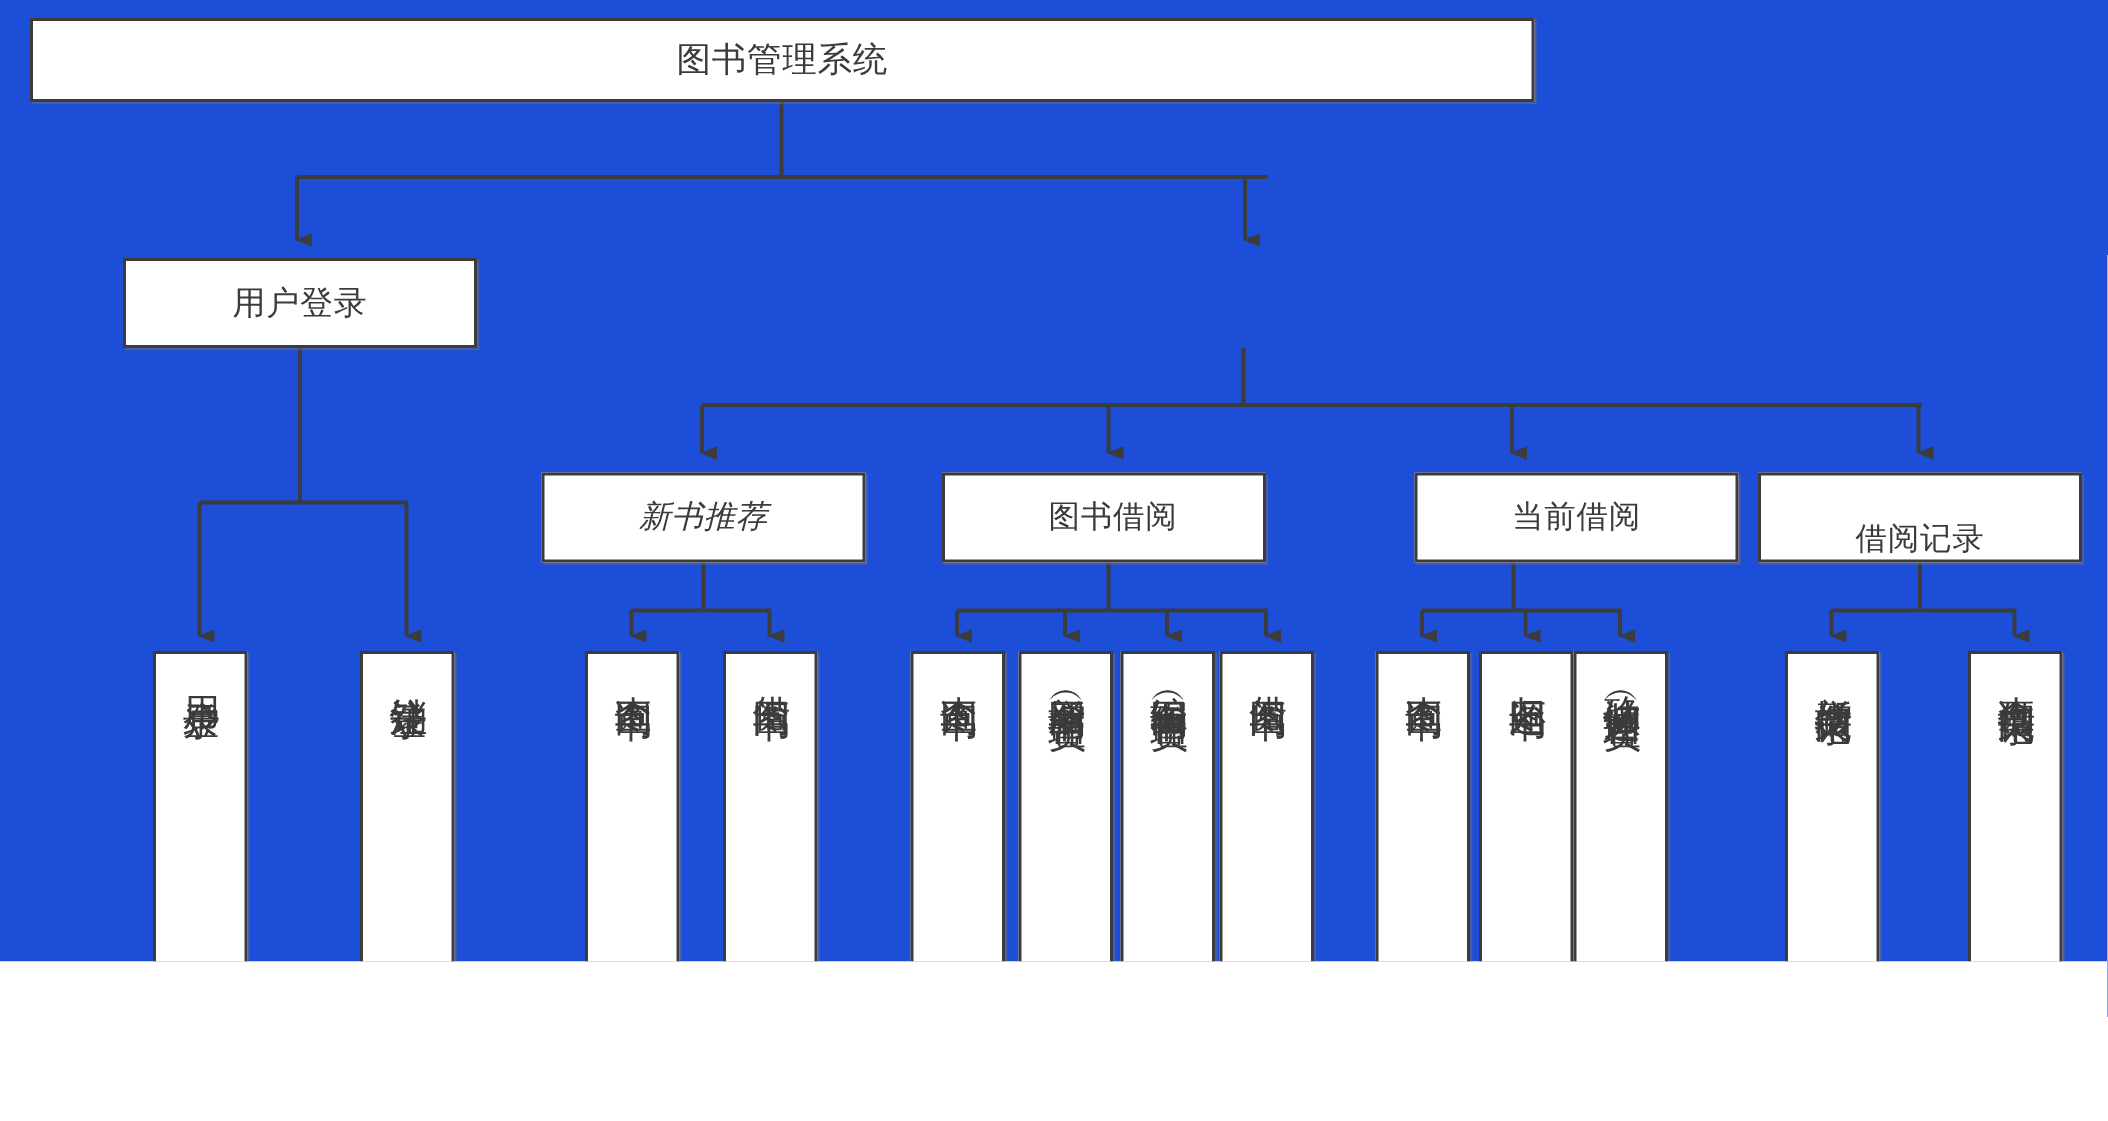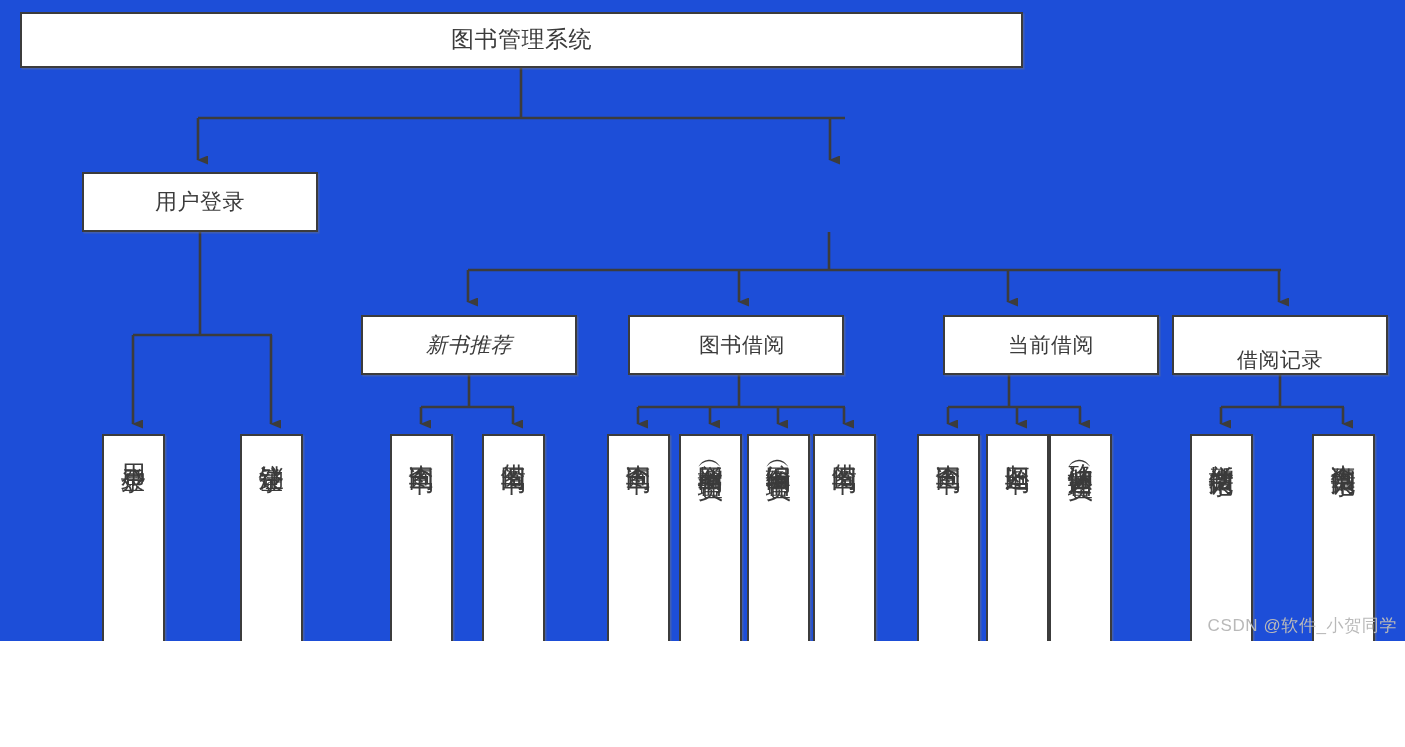--- a/index.html
+++ b/index.html
@@ -195,14 +195,13 @@
   </div>
 
   <div class="node node-leaf" style="left:1190px; top:434px; width:63px; height:299px;">
     <span class="label">新增借阅记录</span>
   </div>
 
   <div class="node node-leaf" style="left:1312px; top:434px; width:63px; height:299px;">
     <span class="label">查询借阅记录</span>
   </div>
 
-  <div id="watermark">CSDN @软件_小贺同学</div>
 </div>
 
 </body></html>

